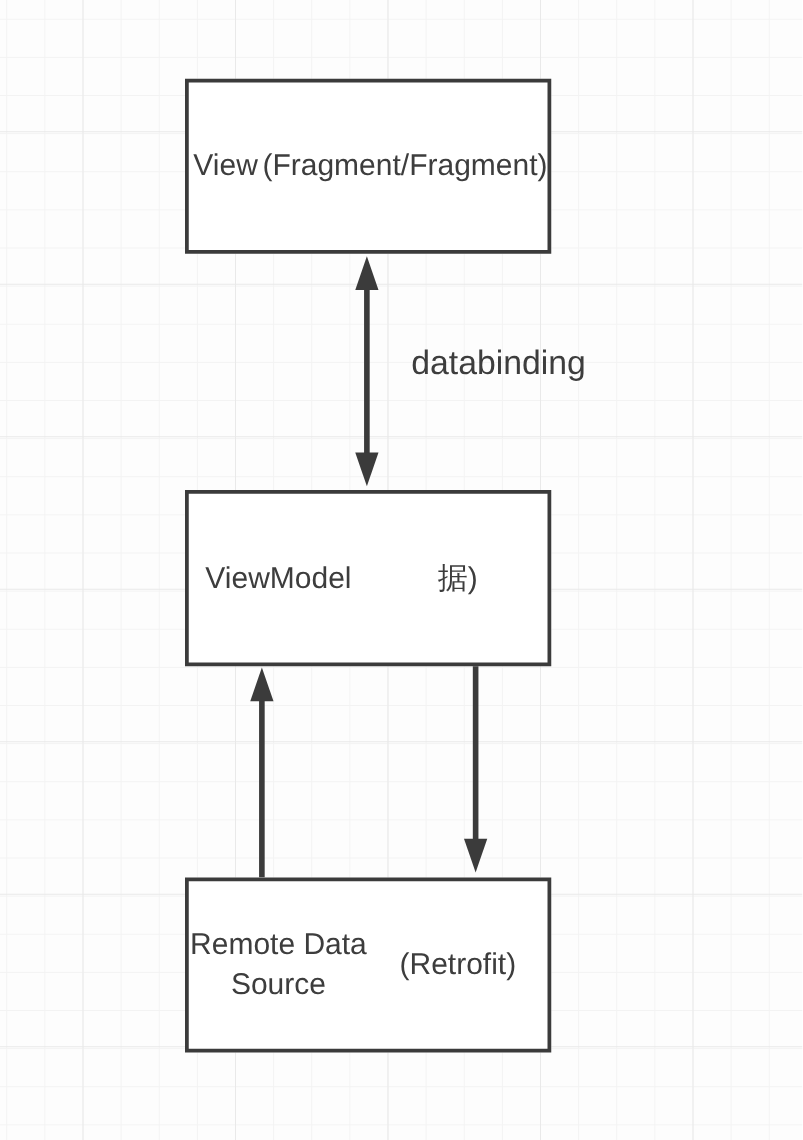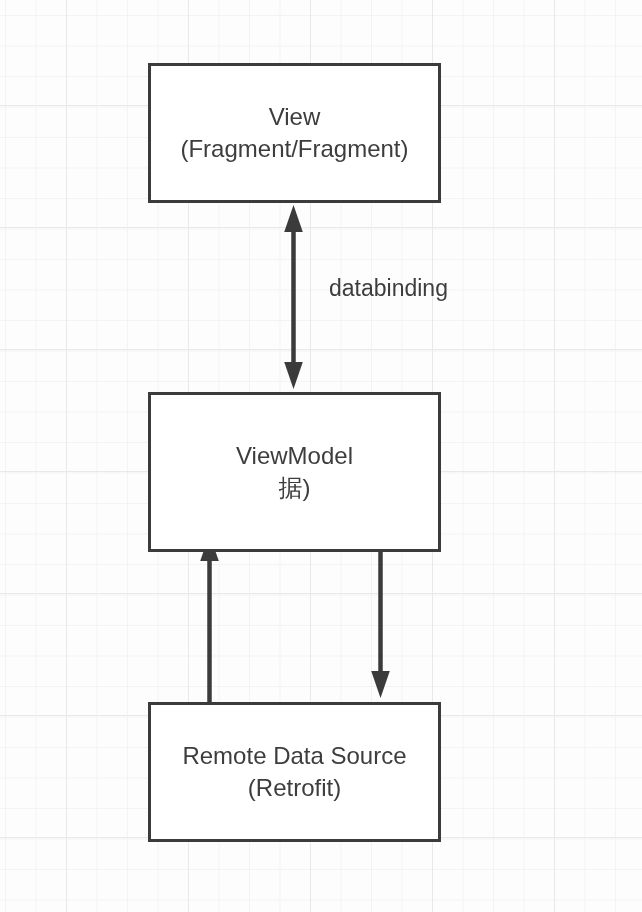--- a/index.html
+++ b/index.html
@@ -29,39 +29,39 @@
       0 105px,
       5px 0,
       0 15px;
   }
   .node {
     position: absolute;
     box-sizing: border-box;
     border: 3px solid #3b3b3b;
     background: #ffffff;
     display: flex;
-    flex-direction: column;
+    flex-direction: row;
     justify-content: center;
     align-items: center;
     text-align: center;
     color: #3d3d3d;
     font-size: 24px;
     line-height: 32px;
   }
   .node .line { width: 100%; }
   #box-view     { left: 148px; top: 63px;  width: 293px; height: 140px; }
-  #box-viewmodel{ left: 148px; top: 392px; width: 293px; height: 160px; }
+  #box-viewmodel{ left: 148px; top: 392px; width: 293px; height: 141px; }
   #box-remote   { left: 148px; top: 702px; width: 293px; height: 140px; }
 
   .edge-label {
     position: absolute;
     left: 329px;
     top: 275px;
     color: #3d3d3d;
-    font-size: 23px;
+    font-size: 27px;
     white-space: nowrap;
   }
   svg.arrows {
     position: absolute;
     left: 0; top: 0;
     width: 642px; height: 912px;
     pointer-events: none;
   }
   svg.arrows line { stroke: #3b3b3b; stroke-width: 4.5; }
   svg.arrows polygon { fill: #3b3b3b; }

